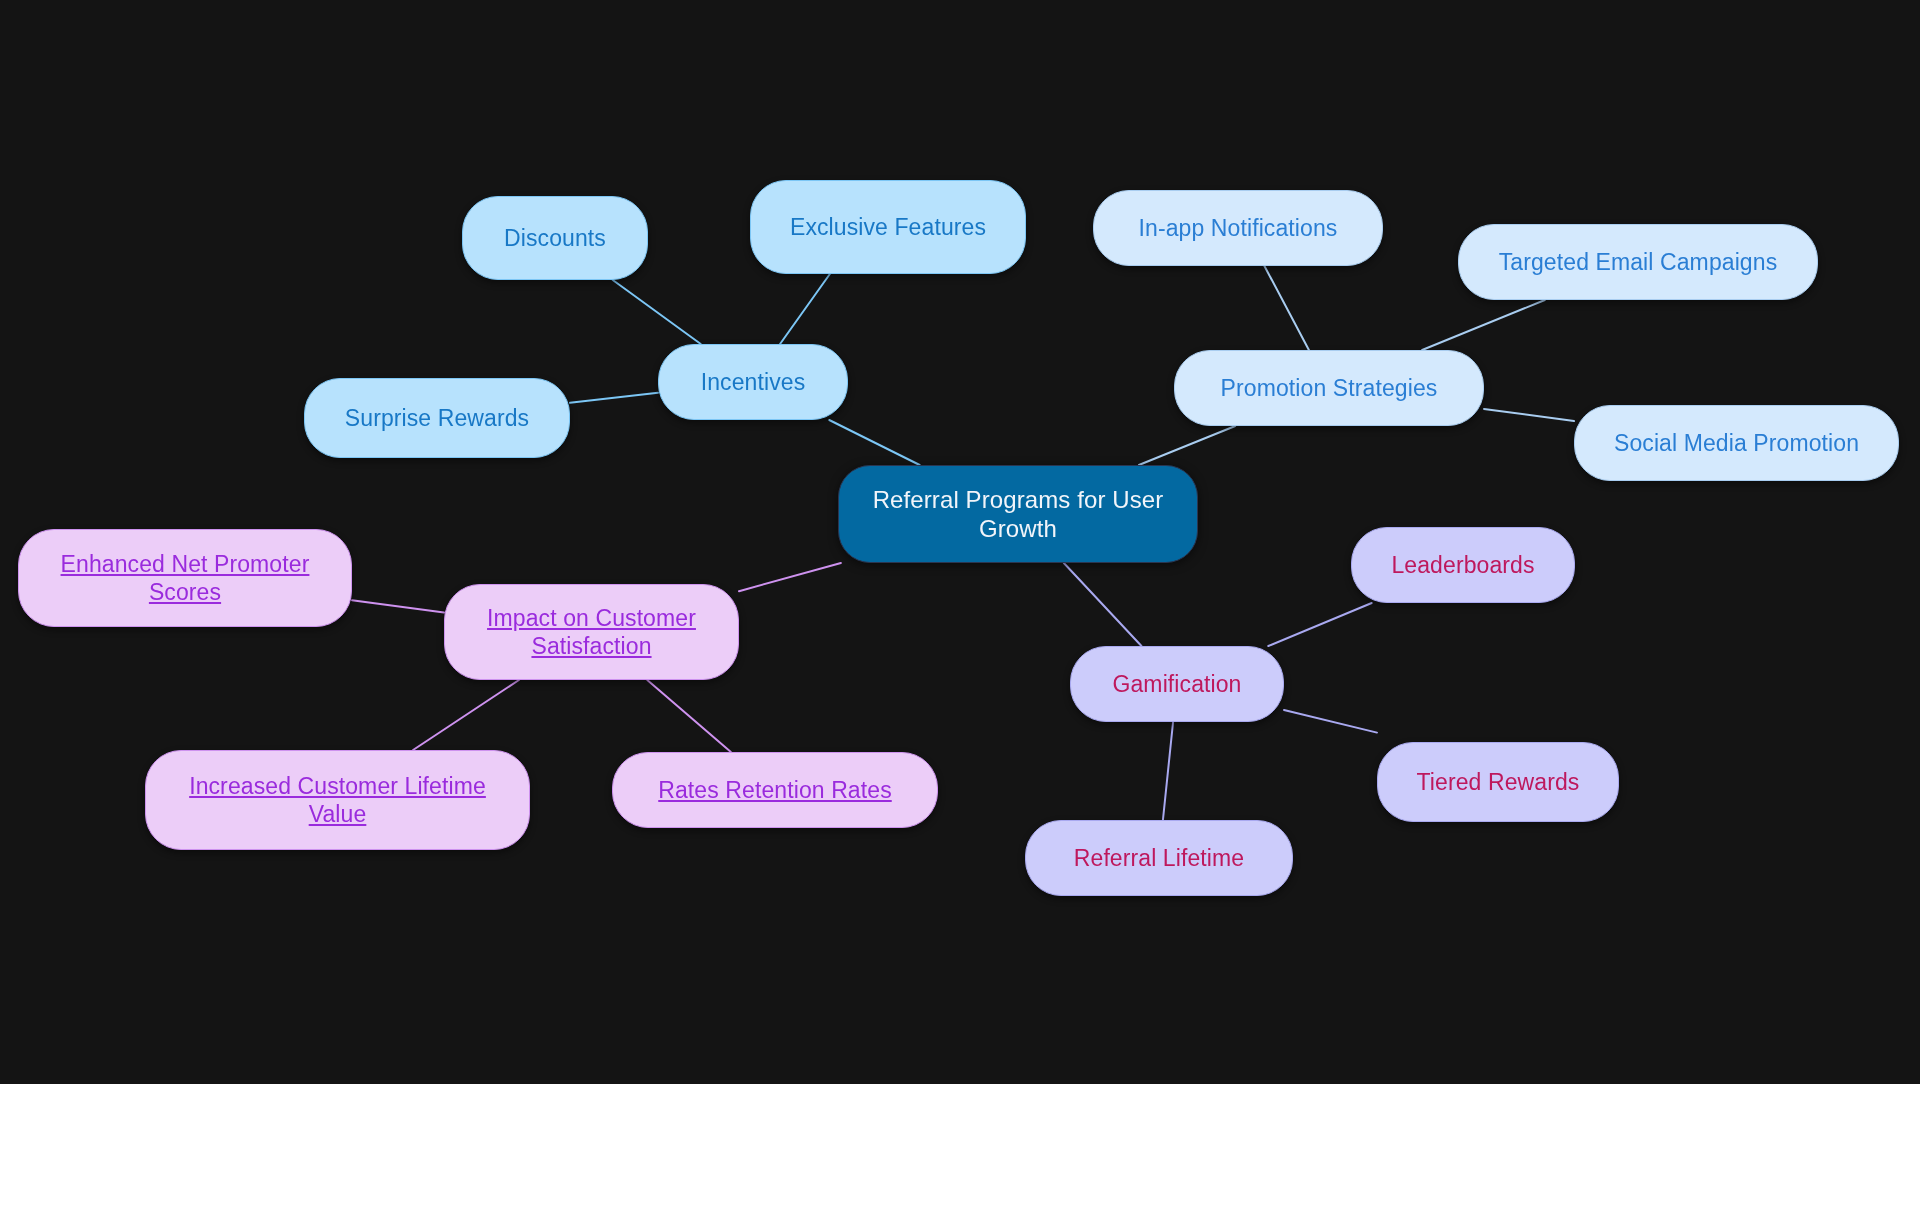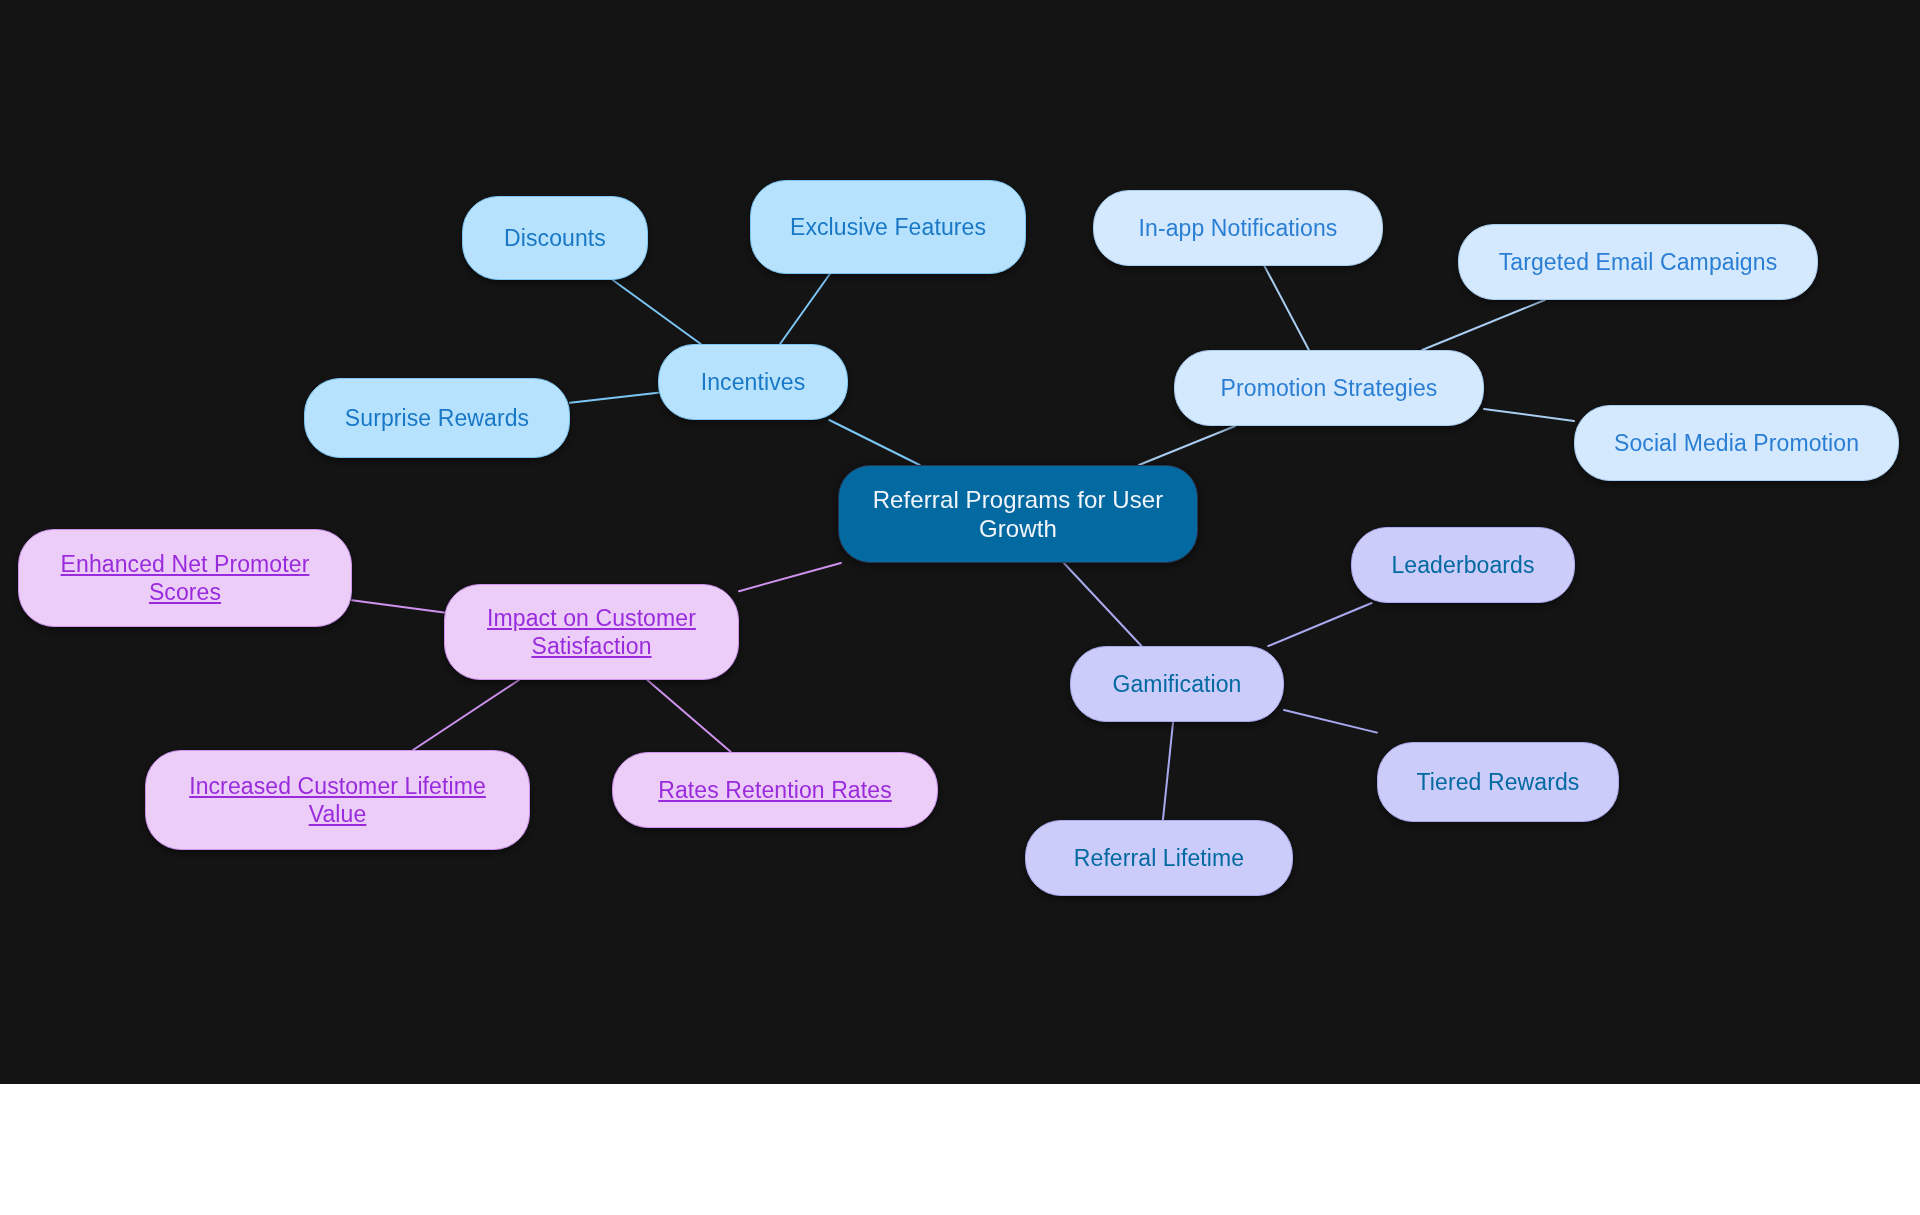--- a/index.html
+++ b/index.html
@@ -75,21 +75,21 @@
     background: #d4e9fd;
     border: 1px solid #a9cdf0;
     color: #2a7ed4;
     font-size: 23px;
     box-shadow: 0 3px 7px rgba(0,0,0,0.45);
   }
 
   .node.violet {
     background: #ccccfb;
     border: 1px solid #a9a9f0;
-    color: #0369a1;
+    color: #be185d;
     font-size: 23px;
     box-shadow: 0 3px 7px rgba(0,0,0,0.45);
   }
 
   .node.pink {
     background: #eccdf8;
     border: 1px solid #ce92ef;
     color: #9a2bdd;
     font-size: 23px;
     box-shadow: 0 3px 7px rgba(0,0,0,0.45);

